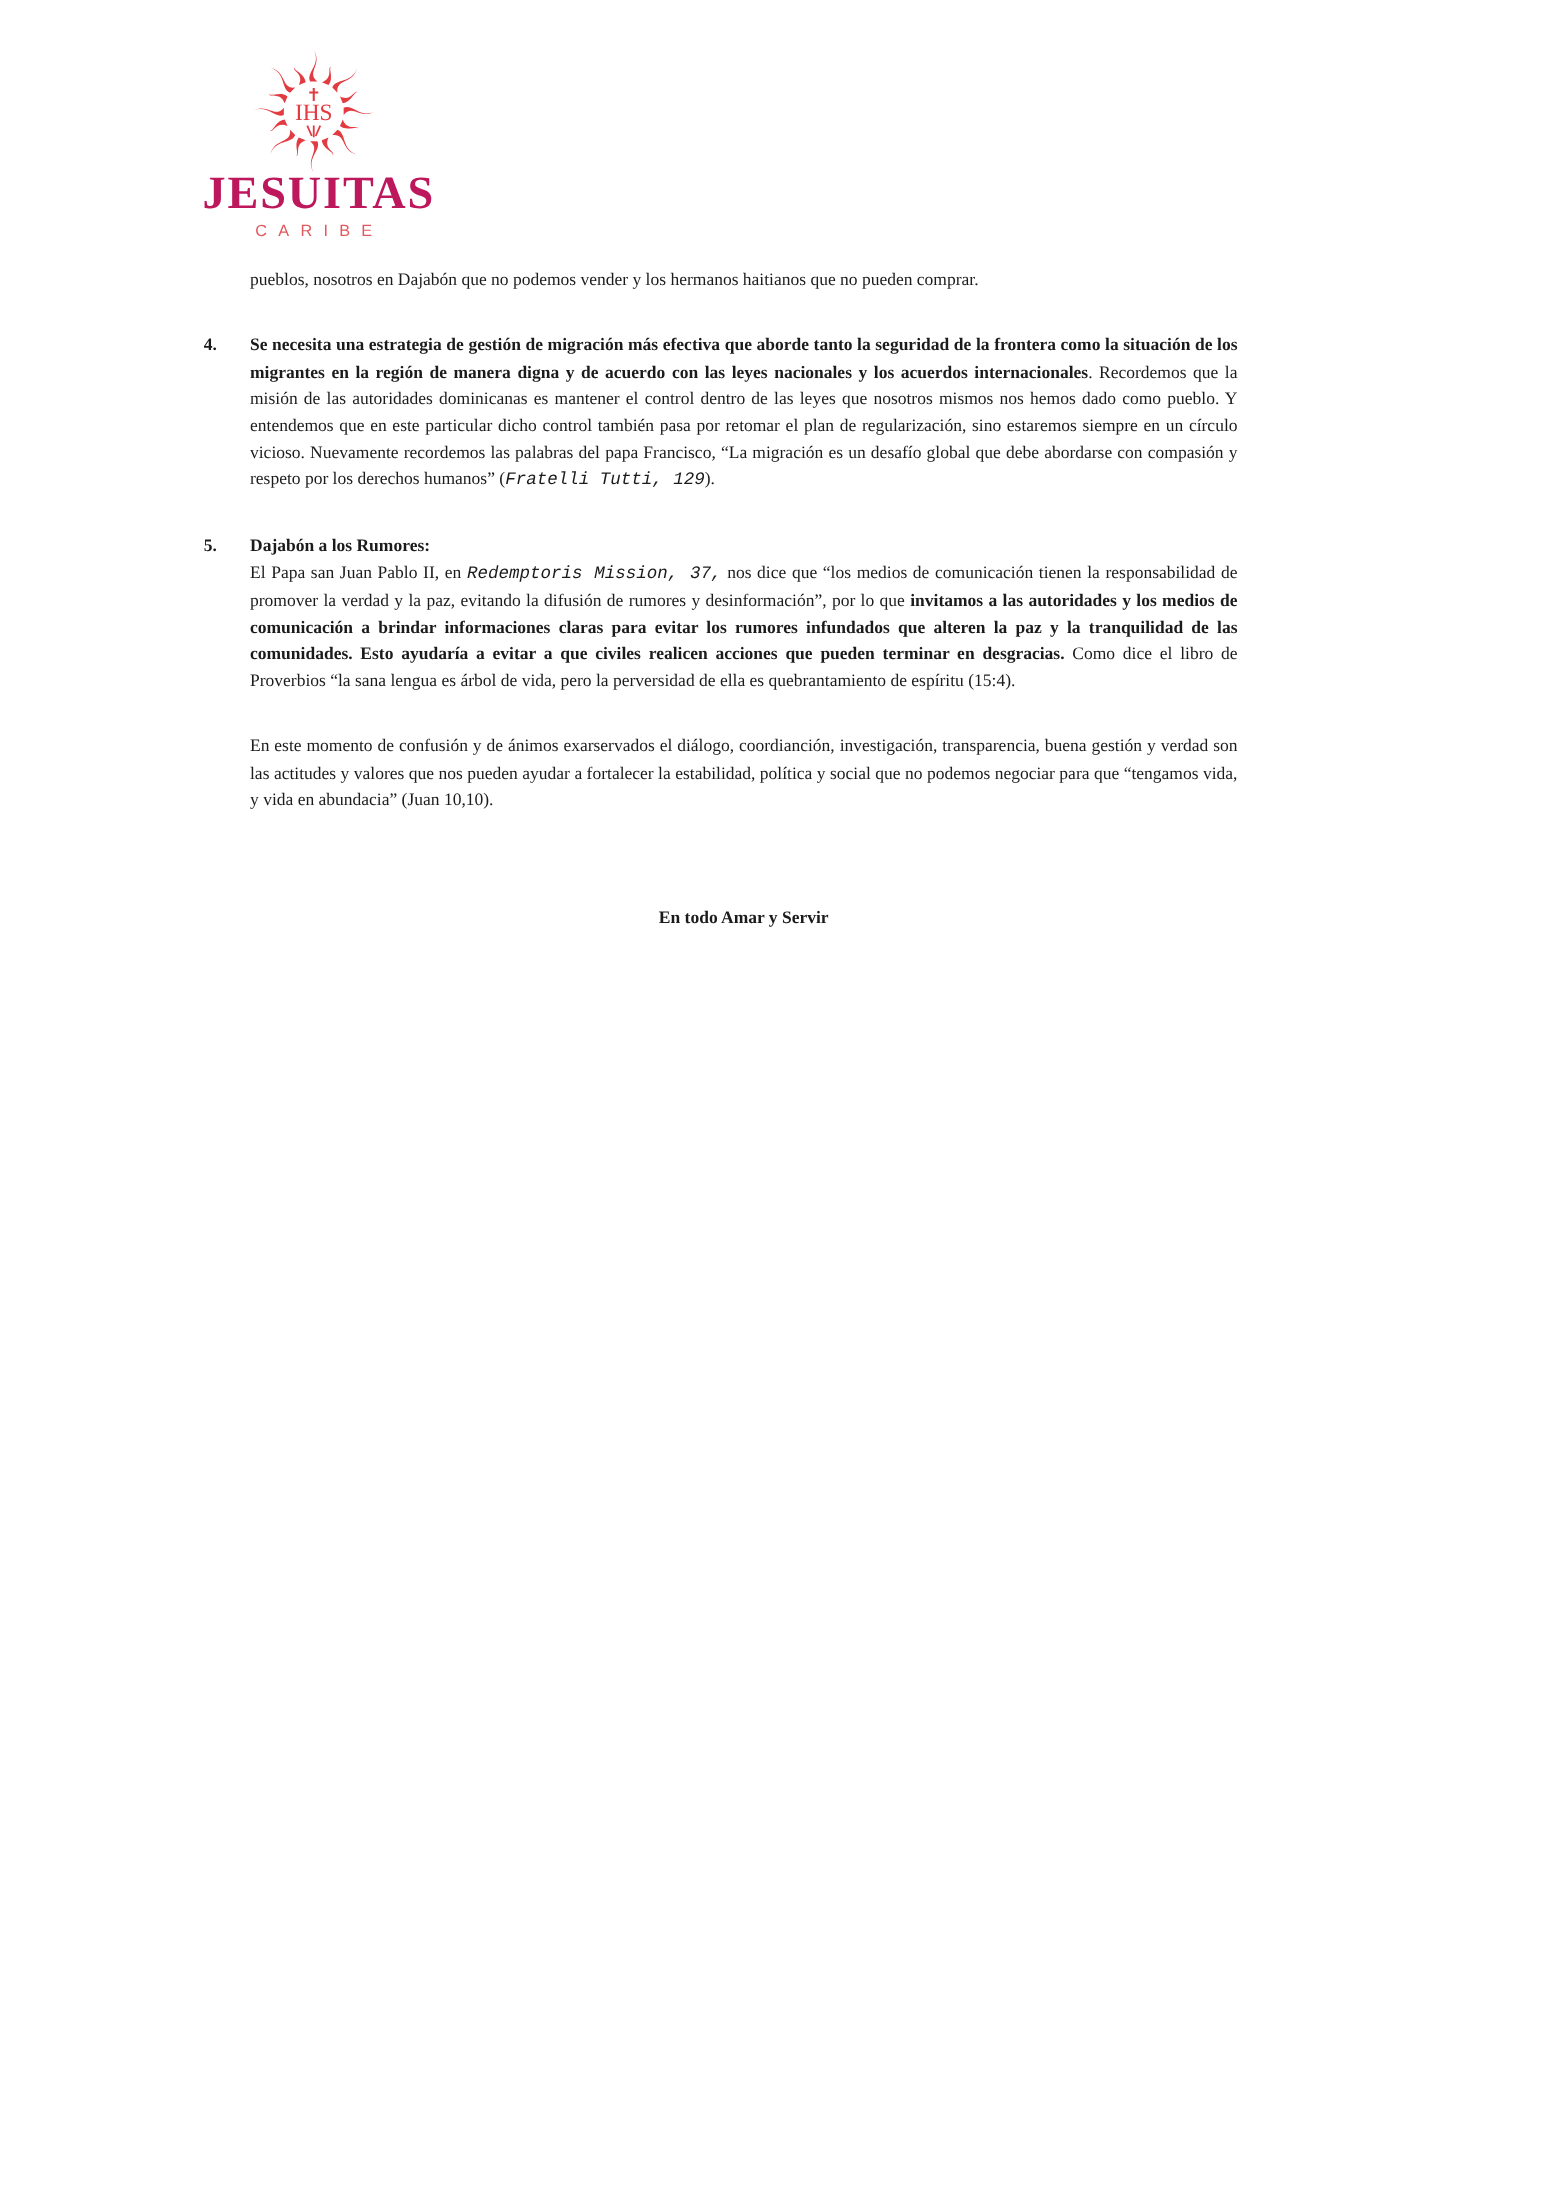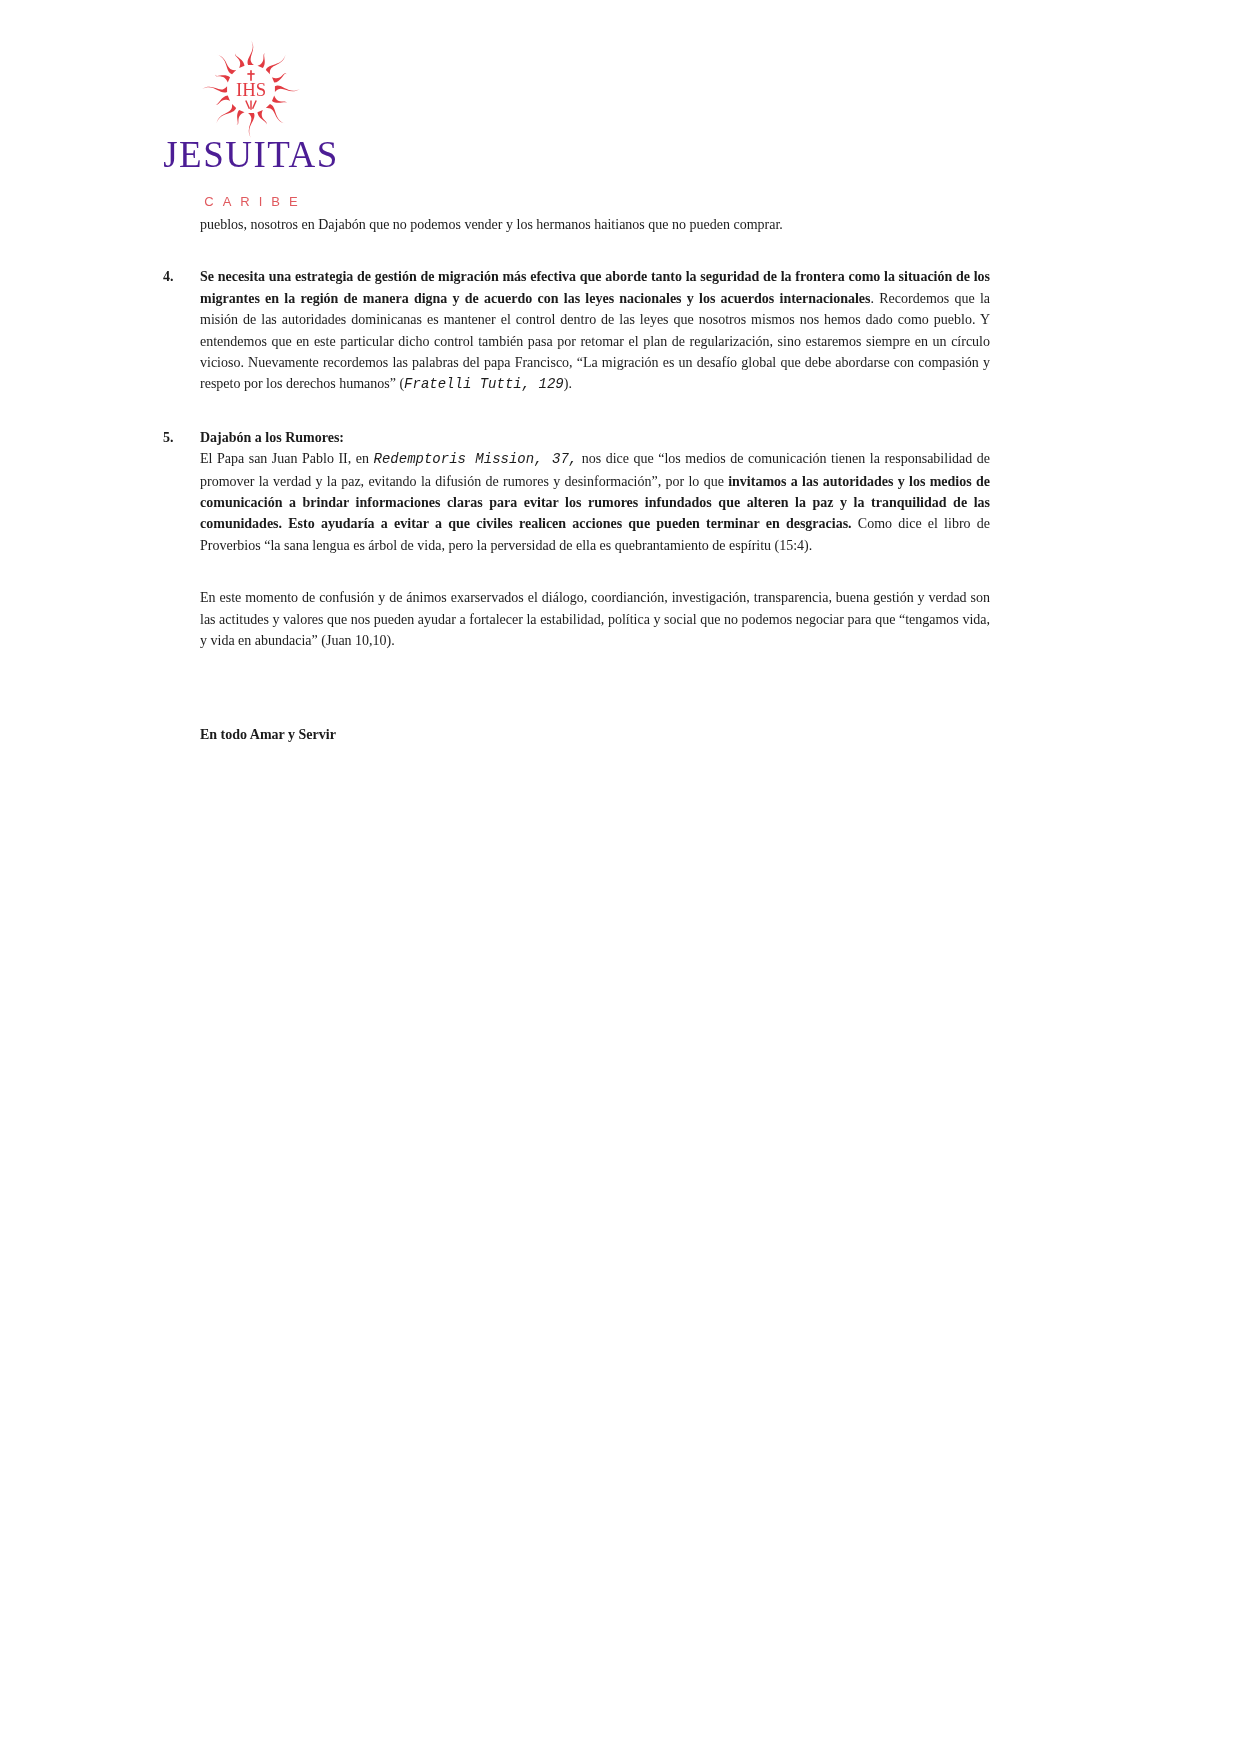--- a/index.html
+++ b/index.html
@@ -18,32 +18,32 @@
     left:162px;
     top:36px;
     width:178px;
     text-align:center;
     user-select:none;
   }
   .logo svg{display:block;margin:0 auto;}
   .logo-title{
     font-size:37px;
     line-height:1;
-    color:#4c1d95;
+    color:#be185d;
     letter-spacing:1.5px;
     margin-top:-4px;
-    font-weight:400;
+    font-weight:700;
   }
   .logo-sub{
     font-size:13px;
     line-height:1;
     color:#e0595e;
     letter-spacing:9px;
     padding-left:9px; 
-    margin-top:22px;
+    margin-top:5px;
     font-family:"Liberation Sans", sans-serif;
   }
   
   .content{
     position:absolute;
     left:200px;
     top:214px;
     width:790px;
     font-size:14px;
     line-height:1.53;
@@ -55,20 +55,21 @@
   .num{
     flex:none;
     width:37px;
     font-weight:700;
   }
   .li-content{flex:1 1 auto;min-width:0;}
   .head{font-weight:700;}
   .b{font-weight:700;}
   .i{font-style:italic;font-family:Liberation Mono, monospace;}
   .centered{
+    text-align:center;
     margin-top:72px;
   }
   .centered .para{font-weight:700;}
 </style>
 </head>
 <body>
 
 <div class="page">
 
   <div class="logo">

